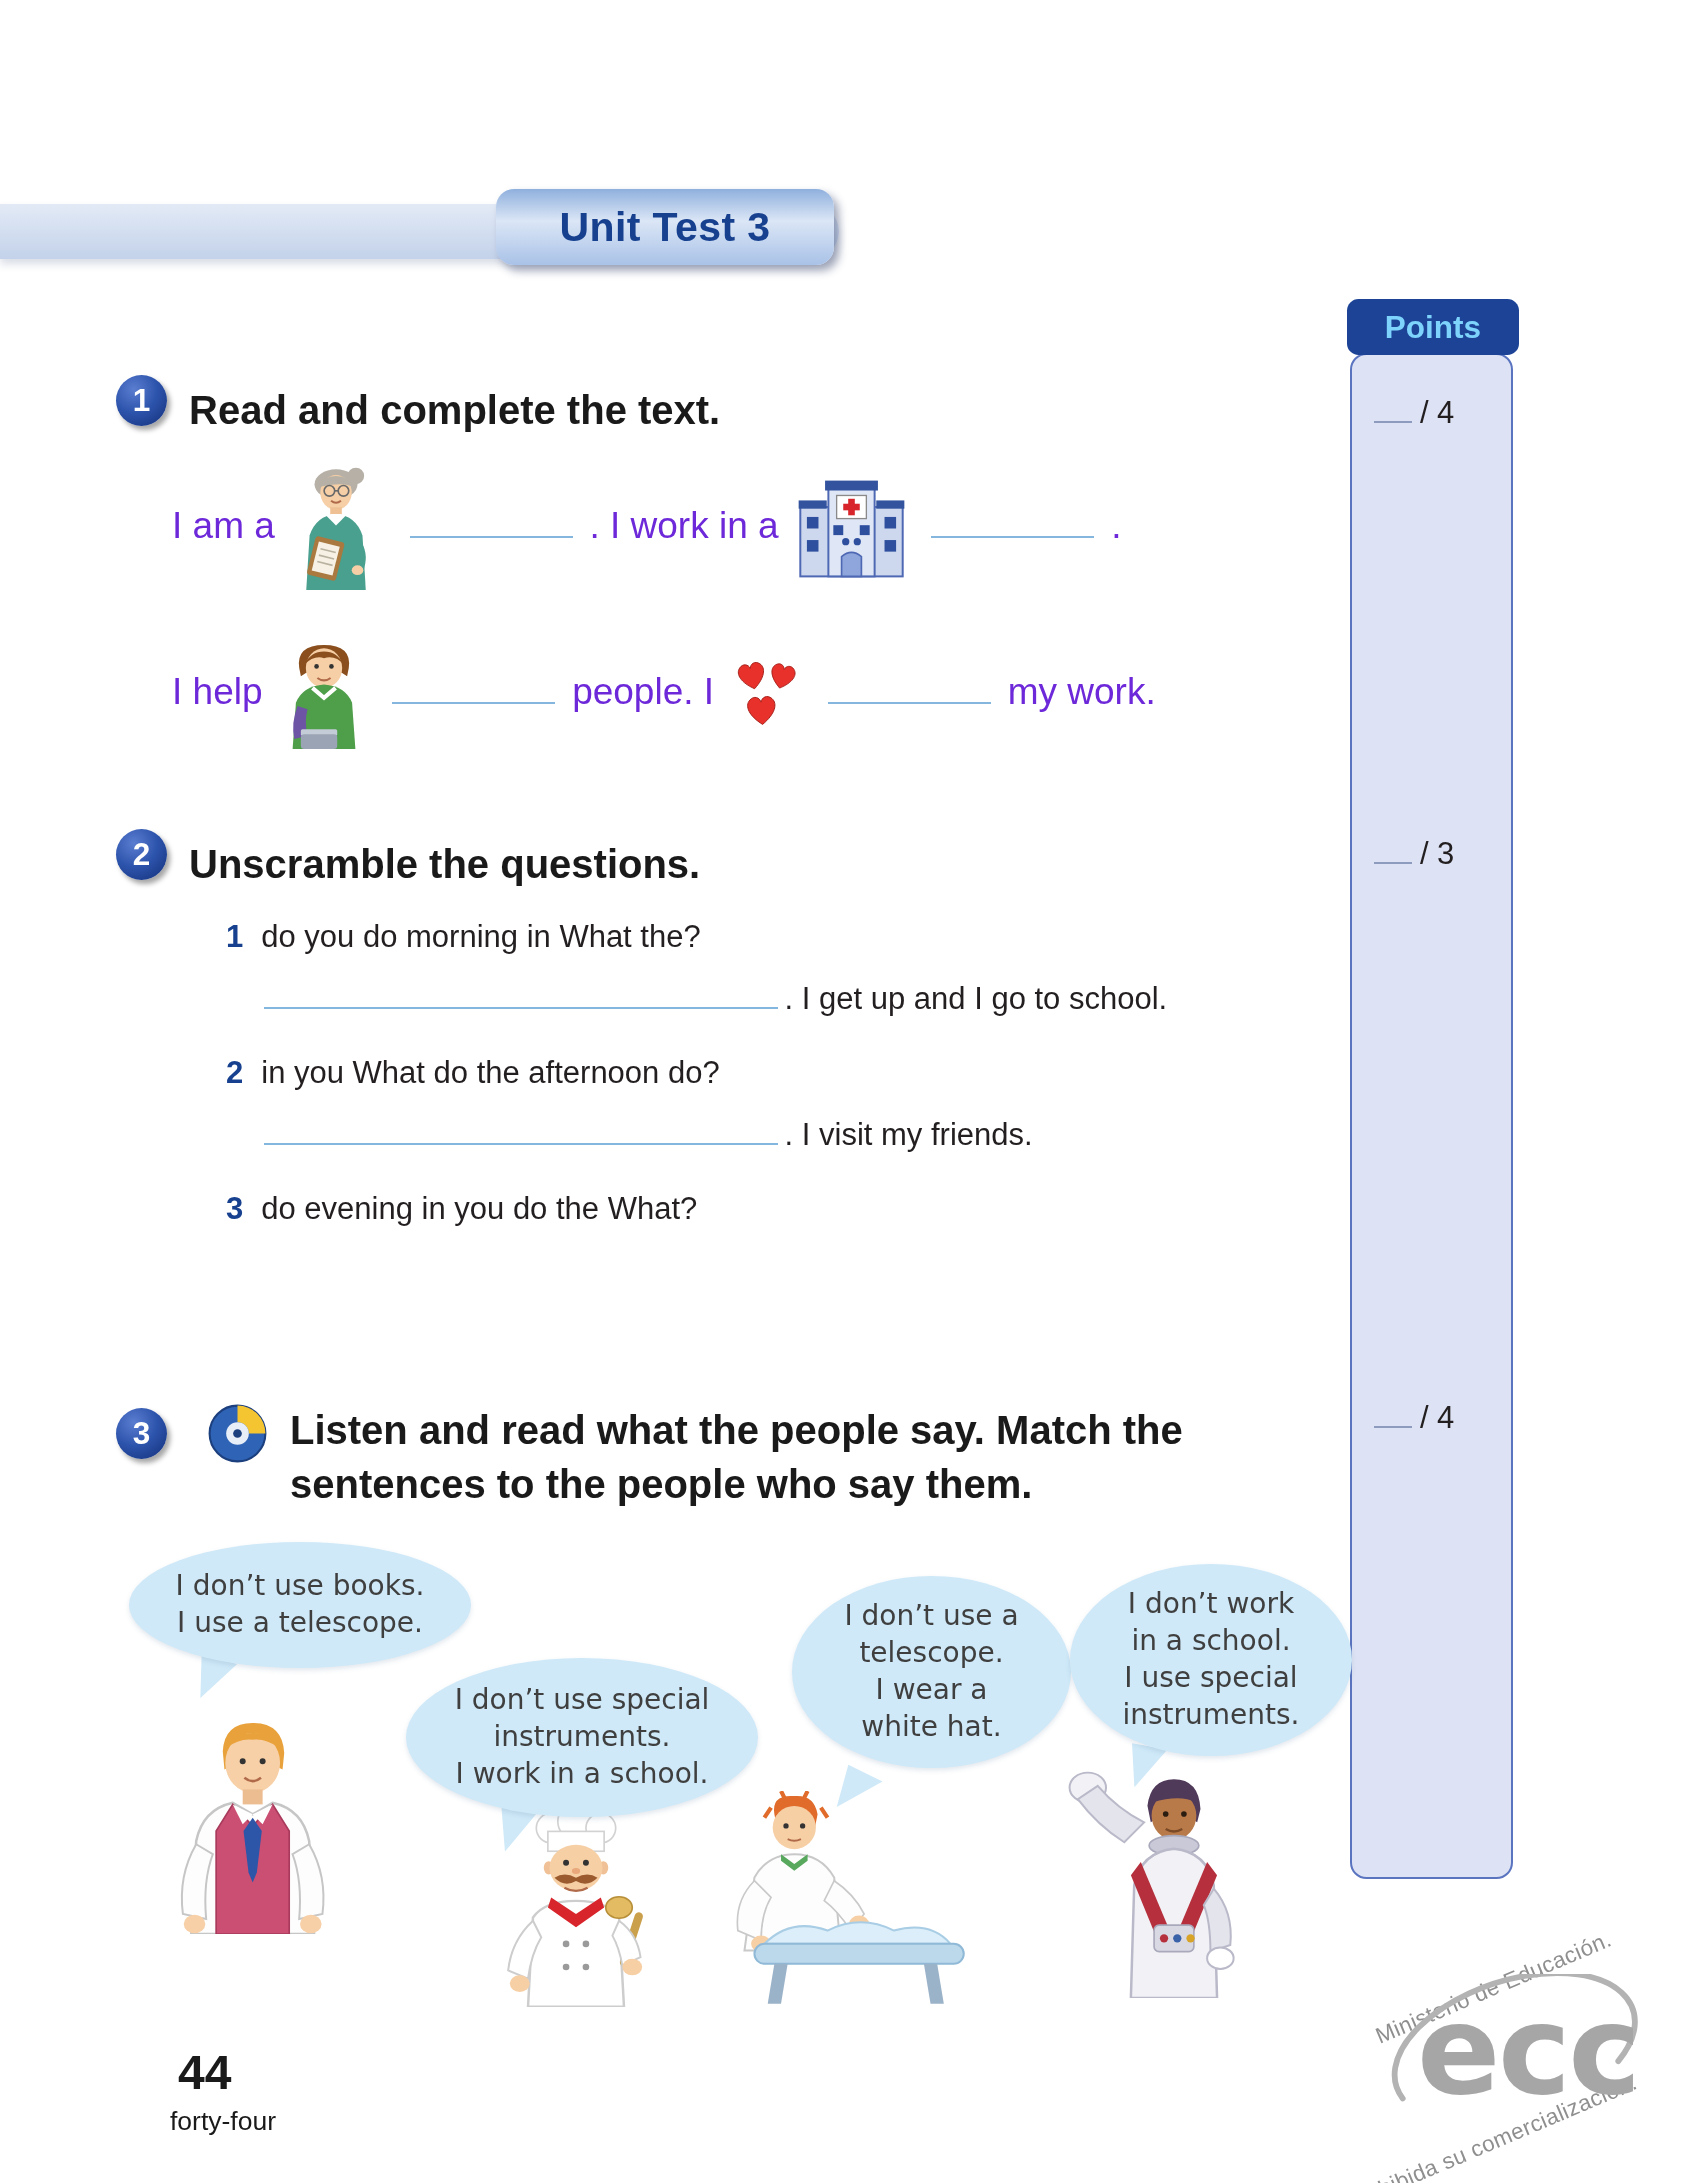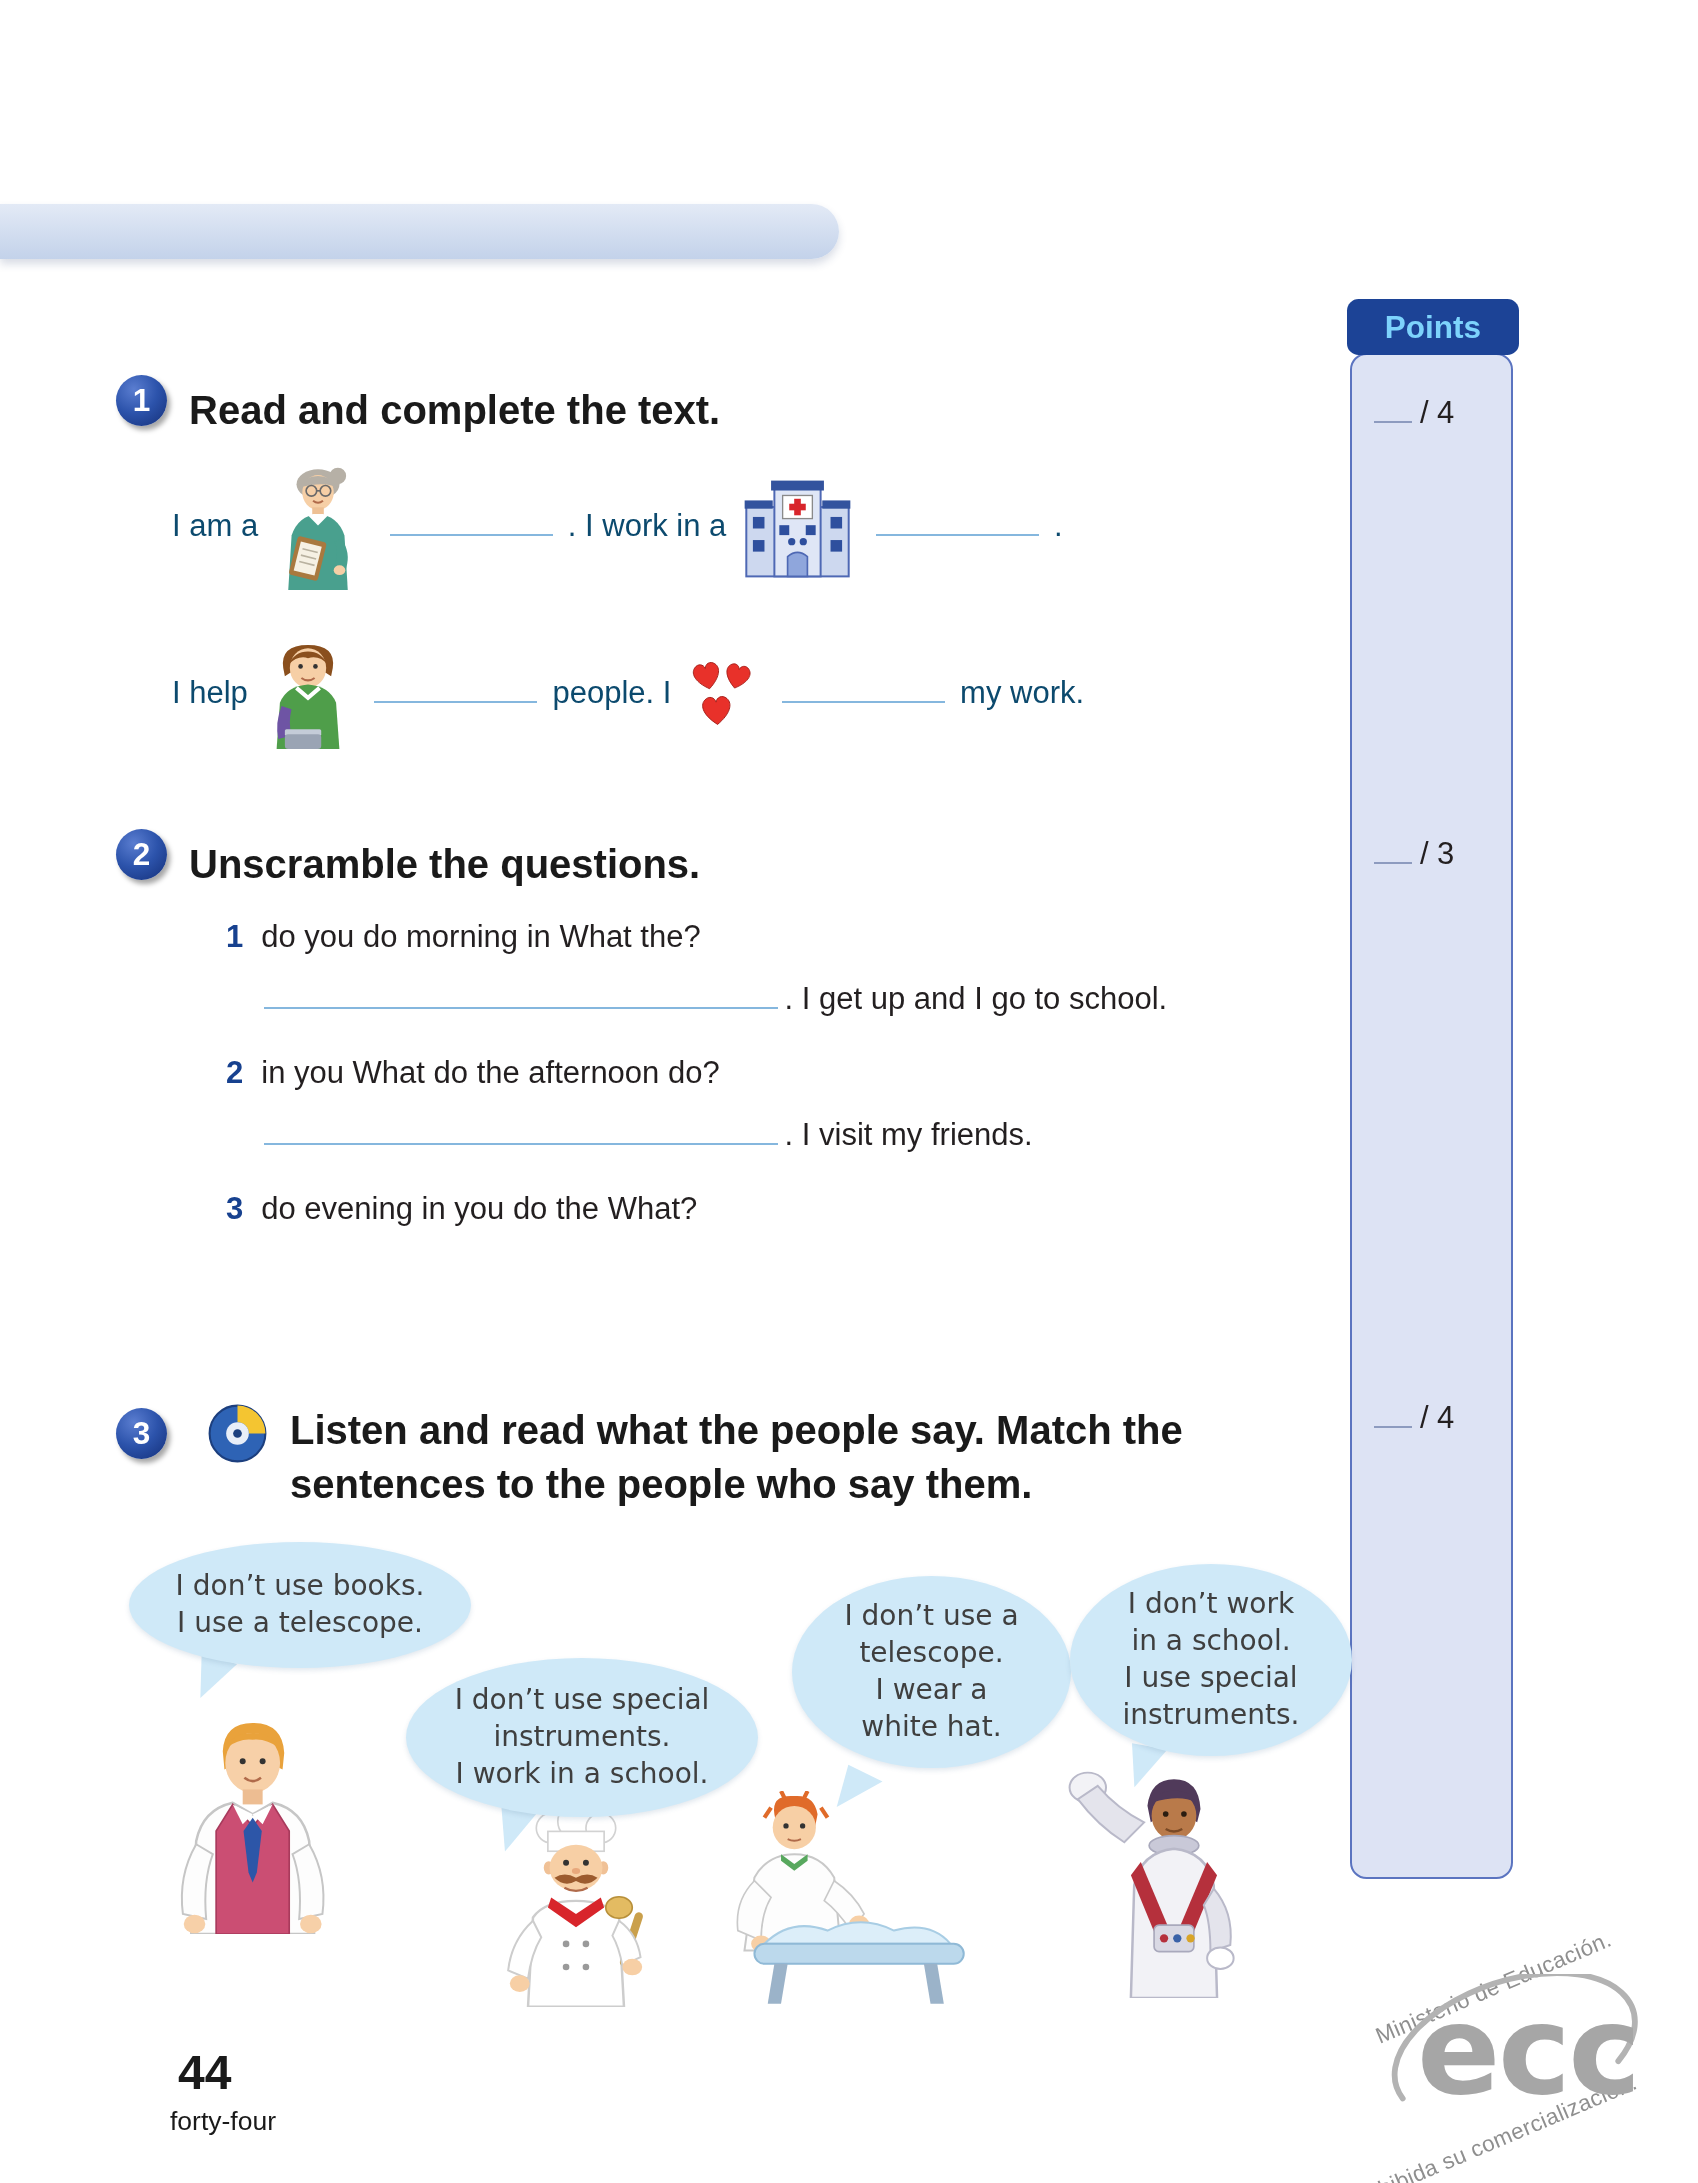--- a/index.html
+++ b/index.html
@@ -28,21 +28,21 @@
   .score .blank-score { display:inline-block; width:38px; height:25px; border-bottom:2.5px solid #8d9bbf; margin-right:8.3px; }
 
   
   .num-circle { width:51px; height:51px; border-radius:50%;
                 background:radial-gradient(circle at 35% 28%, #5a7dd0 0%, #2c53ab 48%, #142f78 100%);
                 color:#ffffff; font-weight:bold; font-size:31.5px;
                 display:flex; align-items:center; justify-content:center;
                 box-shadow:3.3px 4.1px 5.8px rgba(0,0,0,.35); }
   .instruction { font-size:40px; font-weight:bold; color:#1a1a1a; line-height:1.35; }
 
-  .fill-row { font-size:31px; color:#0c4a6e; white-space:nowrap; }
+  .fill-row { font-size:37px; color:#6d28d9; white-space:nowrap; }
   .fill-row svg { vertical-align:middle; margin:0 8.3px; }
   .blank { display:inline-block; height:36px; border-bottom:2.5px solid #85b7de; margin:0 6.6px; }
   .blank-ex1 { width:163px; }
   .blank-ex2 { width:514px; margin-left:0; }
 
   .q { font-size:31px; margin-bottom:18px; white-space:nowrap; }
   .qnum { color:#17418f; font-weight:bold; margin-right:18px; }
   .a { font-size:31px; margin:0 0 38px 38px; white-space:nowrap; }
 
   
@@ -68,20 +68,23 @@
                  font-weight:bold; color:#a6a6a6; letter-spacing:-2.5px;
                  font-family:"DejaVu Sans", sans-serif; z-index:2; }
   .ecc-arc { position:absolute; left:55px; top:75px; z-index:1; }
 </style>
 </head>
 <body>
 
 <div class="page">
 
   <div class="abs swoosh"></div>
+  <div class="abs banner">
+    <span class="banner-text">Unit Test 3</span>
+  </div>
 
   <div class="abs points-panel">
     <div class="points-header">Points</div>
     <div class="score" style="top:40px;">
       <span class="blank-score"></span><span>/ 4</span>
     </div>
     <div class="score" style="top:481px;">
       <span class="blank-score"></span><span>/ 3</span>
     </div>
     <div class="score" style="top:1045px;">

